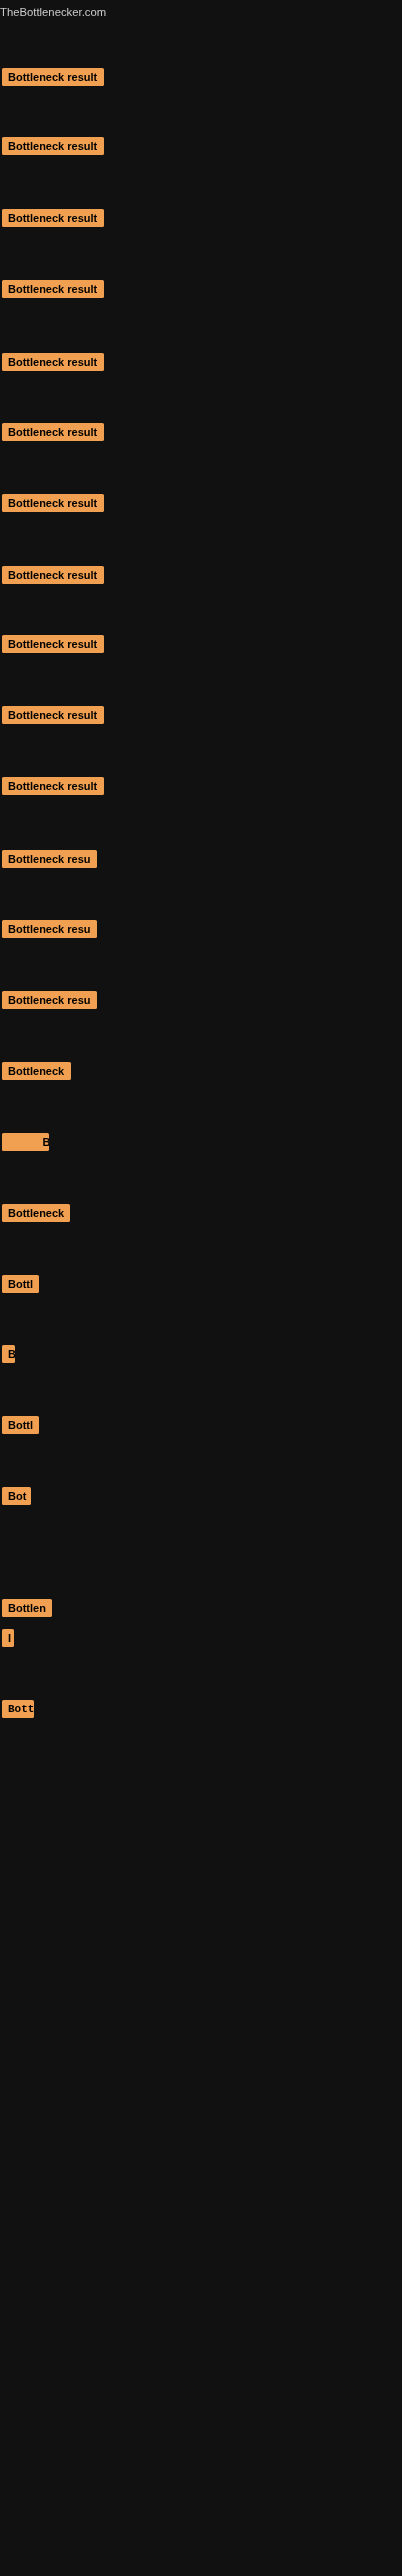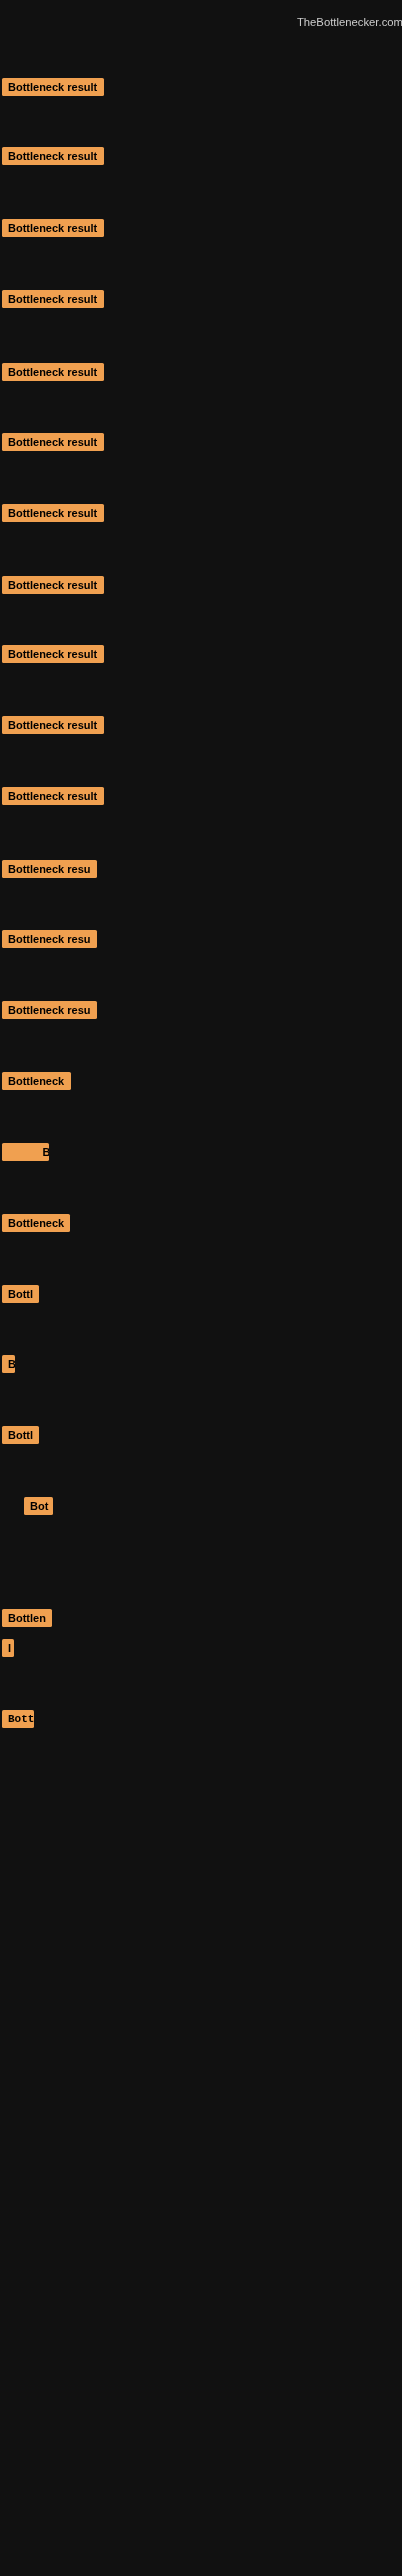--- a/index.html
+++ b/index.html
@@ -10,26 +10,25 @@
 
     body {
       width: 403px;
       min-height: 2576px;
       background-color: #111111;
       font-family: Arial, sans-serif;
       position: relative;
     }
 
     .site-title {
-      text-align: right;
+      text-align: left;
       color: #cccccc;
       font-size: 11.3px;
       padding: 6.4px 0 3.2px 0;
       font-weight: normal;
-      margin-top: 10px;
     }
 
     .bottleneck-badge {
       background-color: #f0a050;
       color: #000000;
       font-size: 11px;
       font-weight: bold;
       padding: 3.2px 6.4px;
       border-radius: 1.6px;
       white-space: nowrap;
@@ -57,18 +56,18 @@
     <div style="position: absolute; top: 755px; left: 1.6px;"><span class="bottleneck-badge" style="max-width: 119px; display: inline-block; overflow: hidden; white-space: nowrap;">Bottleneck result</span></div>
     <div style="position: absolute; top: 828px; left: 1.6px;"><span class="bottleneck-badge" style="max-width: 105px; display: inline-block; overflow: hidden; white-space: nowrap;">Bottleneck resu</span></div>
     <div style="position: absolute; top: 898px; left: 1.6px;"><span class="bottleneck-badge" style="max-width: 101px; display: inline-block; overflow: hidden; white-space: nowrap;">Bottleneck resu</span></div>
     <div style="position: absolute; top: 969px; left: 1.6px;"><span class="bottleneck-badge" style="max-width: 97px; display: inline-block; overflow: hidden; white-space: nowrap;">Bottleneck resu</span></div>
     <div style="position: absolute; top: 1040px; left: 1.6px;"><span class="bottleneck-badge" style="max-width: 71px; display: inline-block; overflow: hidden; white-space: nowrap;">Bottleneck</span></div>
     <div style="position: absolute; top: 1111px; left: 1.6px;"><span class="bottleneck-badge" style="max-width: 47px; display: inline-block; overflow: hidden; white-space: nowrap; padding-left: 41px;">Bottler</span></div>
     <div style="position: absolute; top: 1182px; left: 1.6px;"><span class="bottleneck-badge" style="max-width: 68px; display: inline-block; overflow: hidden; white-space: nowrap;">Bottleneck</span></div>
     <div style="position: absolute; top: 1253px; left: 1.6px;"><span class="bottleneck-badge" style="max-width: 39px; display: inline-block; overflow: hidden; white-space: nowrap;">Bottl</span></div>
     <div style="position: absolute; top: 1323px; left: 1.6px;"><span class="bottleneck-badge" style="max-width: 13px; display: inline-block; overflow: hidden; white-space: nowrap;">B</span></div>
     <div style="position: absolute; top: 1394px; left: 1.6px;"><span class="bottleneck-badge" style="max-width: 37px; display: inline-block; overflow: hidden; white-space: nowrap;">Bottl</span></div>
-    <div style="position: absolute; top: 1465px; left: 1.6px; margin-left: 22px;"><span class="bottleneck-badge" style="max-width: 29px; display: inline-block; overflow: hidden; white-space: nowrap;">Bot</span></div>
+    <div style="position: absolute; top: 1465px; left: 1.6px;"><span class="bottleneck-badge" style="max-width: 29px; display: inline-block; overflow: hidden; white-space: nowrap;">Bot</span></div>
     <div style="position: absolute; top: 1536px; left: 1.6px; margin-top: 41px;"><span class="bottleneck-badge" style="max-width: 52px; display: inline-block; overflow: hidden; white-space: nowrap;">Bottlen</span></div>
     <div style="position: absolute; top: 1607px; left: 1.6px;"><span class="bottleneck-badge" style="max-width: 8px; display: inline-block; overflow: hidden; white-space: nowrap;">I</span></div>
     <div style="position: absolute; top: 1678px; left: 1.6px;"><span class="bottleneck-badge" style="max-width: 32px; display: inline-block; overflow: hidden; white-space: nowrap; font-family: Liberation Mono, monospace;">Bott</span></div>
   </div>
 
 
 </body></html>

